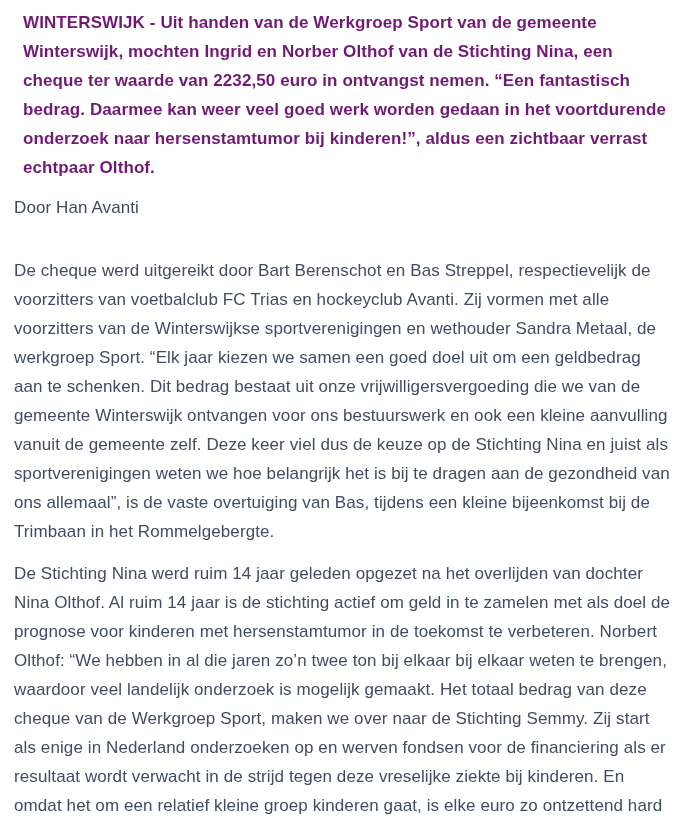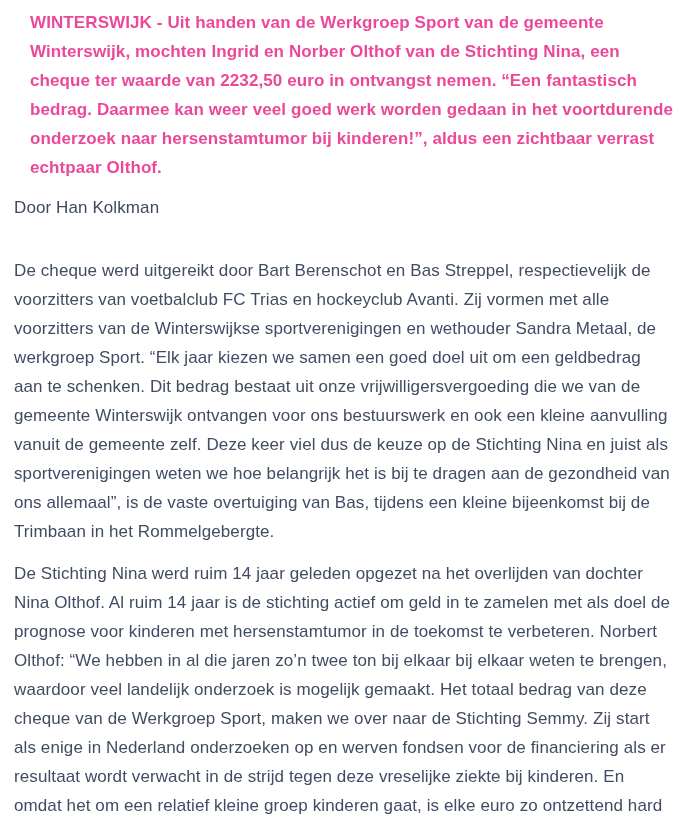--- a/index.html
+++ b/index.html
@@ -18,23 +18,23 @@
     box-sizing: border-box;
     width: 688px;
   }
   .article p {
     font-size: 17px;
     line-height: 29px;
     letter-spacing: 0.1px;
     text-align: left;
   }
   .article-intro {
-    margin: 0 0 11px 16px;
+    margin: 0 0 11px 9px;
     font-weight: 700;
-    color: #ec4899;
+    color: #701a75;
   }
   .article-byline {
     margin: 0 0 34px 0;
     font-weight: 400;
     color: #3f4a60;
   }
   .article-paragraph {
     font-weight: 400;
     color: #414c63;
   }
@@ -44,18 +44,18 @@
   .article-paragraph.second {
     margin: 0 0 12px 0;
   }
 </style>
 </head>
 <body>
 
 <article class="article">
   <p class="article-intro">WINTERSWIJK - Uit handen van de Werkgroep Sport van de gemeente Winterswijk, mochten Ingrid en Norber Olthof van de Stichting Nina, een cheque ter waarde van 2232,50 euro in ontvangst nemen. “Een fantastisch bedrag. Daarmee kan weer veel goed werk worden gedaan in het voortdurende onderzoek naar hersenstamtumor bij kinderen!”, aldus een zichtbaar verrast echtpaar Olthof.</p>
 
-  <p class="article-byline">Door Han Kolkman</p>
+  <p class="article-byline">Door Han Avanti</p>
 
   <p class="article-paragraph first">De cheque werd uitgereikt door Bart Berenschot en Bas Streppel, respectievelijk de voorzitters van voetbalclub FC Trias en hockeyclub Avanti. Zij vormen met alle voorzitters van de Winterswijkse sportverenigingen en wethouder Sandra Metaal, de werkgroep Sport. “Elk jaar kiezen we samen een goed doel uit om een geldbedrag aan te schenken. Dit bedrag bestaat uit onze vrijwilligersvergoeding die we van de gemeente Winterswijk ontvangen voor ons bestuurswerk en ook een kleine aanvulling vanuit de gemeente zelf. Deze keer viel dus de keuze op de Stichting Nina en juist als sportverenigingen weten we hoe belangrijk het is bij te dragen aan de gezondheid van ons allemaal”, is de vaste overtuiging van Bas, tijdens een kleine bijeenkomst bij de Trimbaan in het Rommelgebergte.</p>
 
   <p class="article-paragraph second">De Stichting Nina werd ruim 14 jaar geleden opgezet na het overlijden van dochter Nina Olthof. Al ruim 14 jaar is de stichting actief om geld in te zamelen met als doel de prognose voor kinderen met hersenstamtumor in de toekomst te verbeteren. Norbert Olthof: “We hebben in al die jaren zo’n twee ton bij elkaar bij elkaar weten te brengen, waardoor veel landelijk onderzoek is mogelijk gemaakt. Het totaal bedrag van deze cheque van de Werkgroep Sport, maken we over naar de Stichting Semmy. Zij start als enige in Nederland onderzoeken op en werven fondsen voor de financiering als er resultaat wordt verwacht in de strijd tegen deze vreselijke ziekte bij kinderen. En omdat het om een relatief kleine groep kinderen gaat, is elke euro zo ontzettend hard nodig!”, legt Norbert tot besluit uit.</p>
 </article>
 
 </body></html>

